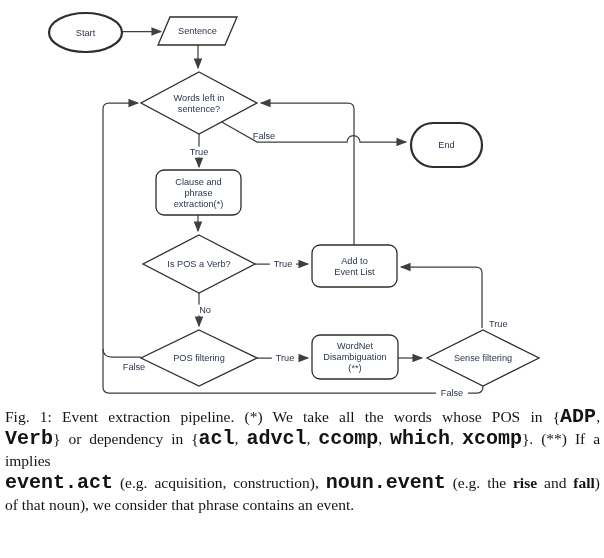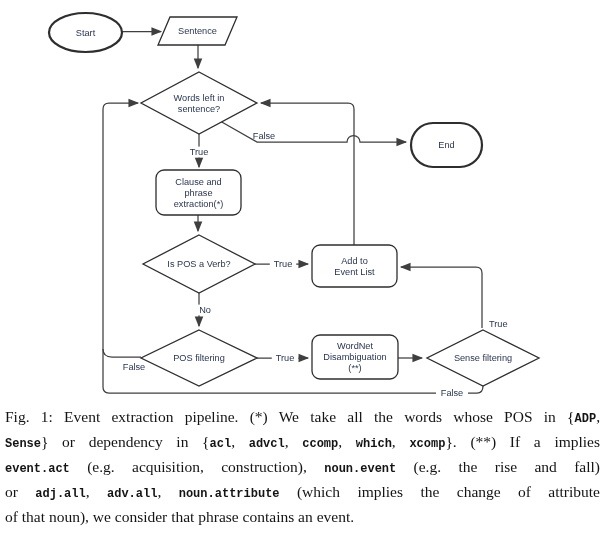--- a/index.html
+++ b/index.html
@@ -3,22 +3,22 @@
 <meta charset="utf-8">
 <style>
   html,body{margin:0;padding:0;background:#fff;}
   .stage{position:relative;width:604px;height:558px;background:#fff;overflow:hidden;
          font-family:"Liberation Sans",sans-serif;}
   #flow-svg{position:absolute;left:0;top:0;}
   .caption{position:absolute;left:5px;top:406px;width:595px;color:#141414;
            font-family:"Liberation Serif",serif;font-size:15.5px;}
   .cap-line{line-height:21.9px;text-align:justify;text-align-last:justify;white-space:normal;}
   .cap-line.last{text-align:right;text-align-last:left;}
-  .m{font-family:"Liberation Mono",monospace;font-weight:700;font-size:12px;}
-  .b{font-weight:400;}
+  .m{font-family:"Liberation Mono",monospace;font-weight:700;font-size:20px;}
+  .b{font-weight:700;}
 </style>
 </head>
 <body>
 
 <div class="stage">
   <div id="flow-svg"><svg width="604" height="405" viewBox="0 0 604 405">
         <defs>
           <marker id="arr" viewBox="0 0 10 10" refX="8.5" refY="5" markerWidth="9" markerHeight="9" orient="auto-start-reverse">
             <path d="M 0 1.2 L 9.5 5 L 0 8.8 Z" fill="#3f3f3f"></path>
           </marker>
@@ -91,18 +91,17 @@
         <rect x="271.8" y="352.6" width="26.4" height="10.8" fill="#ffffff"></rect>
         <text x="285" y="361.3" text-anchor="middle" font-size="9.2" fill="#2a3550">True</text>
         <text x="489" y="327.3" text-anchor="start" font-size="9.2" fill="#2a3550">True</text>
         <text x="264" y="139.3" text-anchor="middle" font-size="9.2" fill="#2a3550">False</text>
         <rect x="436" y="387.6" width="32" height="10.8" fill="#ffffff"></rect>
         <text x="452" y="396.3" text-anchor="middle" font-size="9.2" fill="#2a3550">False</text>
         <text x="134" y="370.3" text-anchor="middle" font-size="9.2" fill="#2a3550">False</text>
       </svg></div>
   <div class="caption" id="caption">
       <div class="cap-line"><span>Fig. 1: Event extraction pipeline. (*) We take all the words whose POS in {</span><span class="m">ADP</span><span>,</span></div>
-      <div class="cap-line"><span class="m">Sense</span><span>} or dependency in {</span><span class="m">acl</span><span>, </span><span class="m">advcl</span><span>, </span><span class="m">ccomp</span><span>, </span><span class="m">which</span><span>, </span><span class="m">xcomp</span><span>}. (**) If a implies</span></div>
+      <div class="cap-line"><span class="m">Verb</span><span>} or dependency in {</span><span class="m">acl</span><span>, </span><span class="m">advcl</span><span>, </span><span class="m">ccomp</span><span>, </span><span class="m">which</span><span>, </span><span class="m">xcomp</span><span>}. (**) If a implies</span></div>
       <div class="cap-line"><span class="m">event.act</span><span> (e.g. acquisition, construction), </span><span class="m">noun.event</span><span> (e.g. the </span><span class="b">rise</span><span> and </span><span class="b">fall</span><span>)</span></div>
-      <div class="cap-line"><span>or </span><span class="m">adj.all</span><span>, </span><span class="m">adv.all</span><span>, </span><span class="m">noun.attribute</span><span> (which implies the change of attribute</span></div>
       <div class="cap-line last"><span>of that noun), we consider that phrase contains an event.</span></div>
     </div>
 </div>
 
 </body></html>

